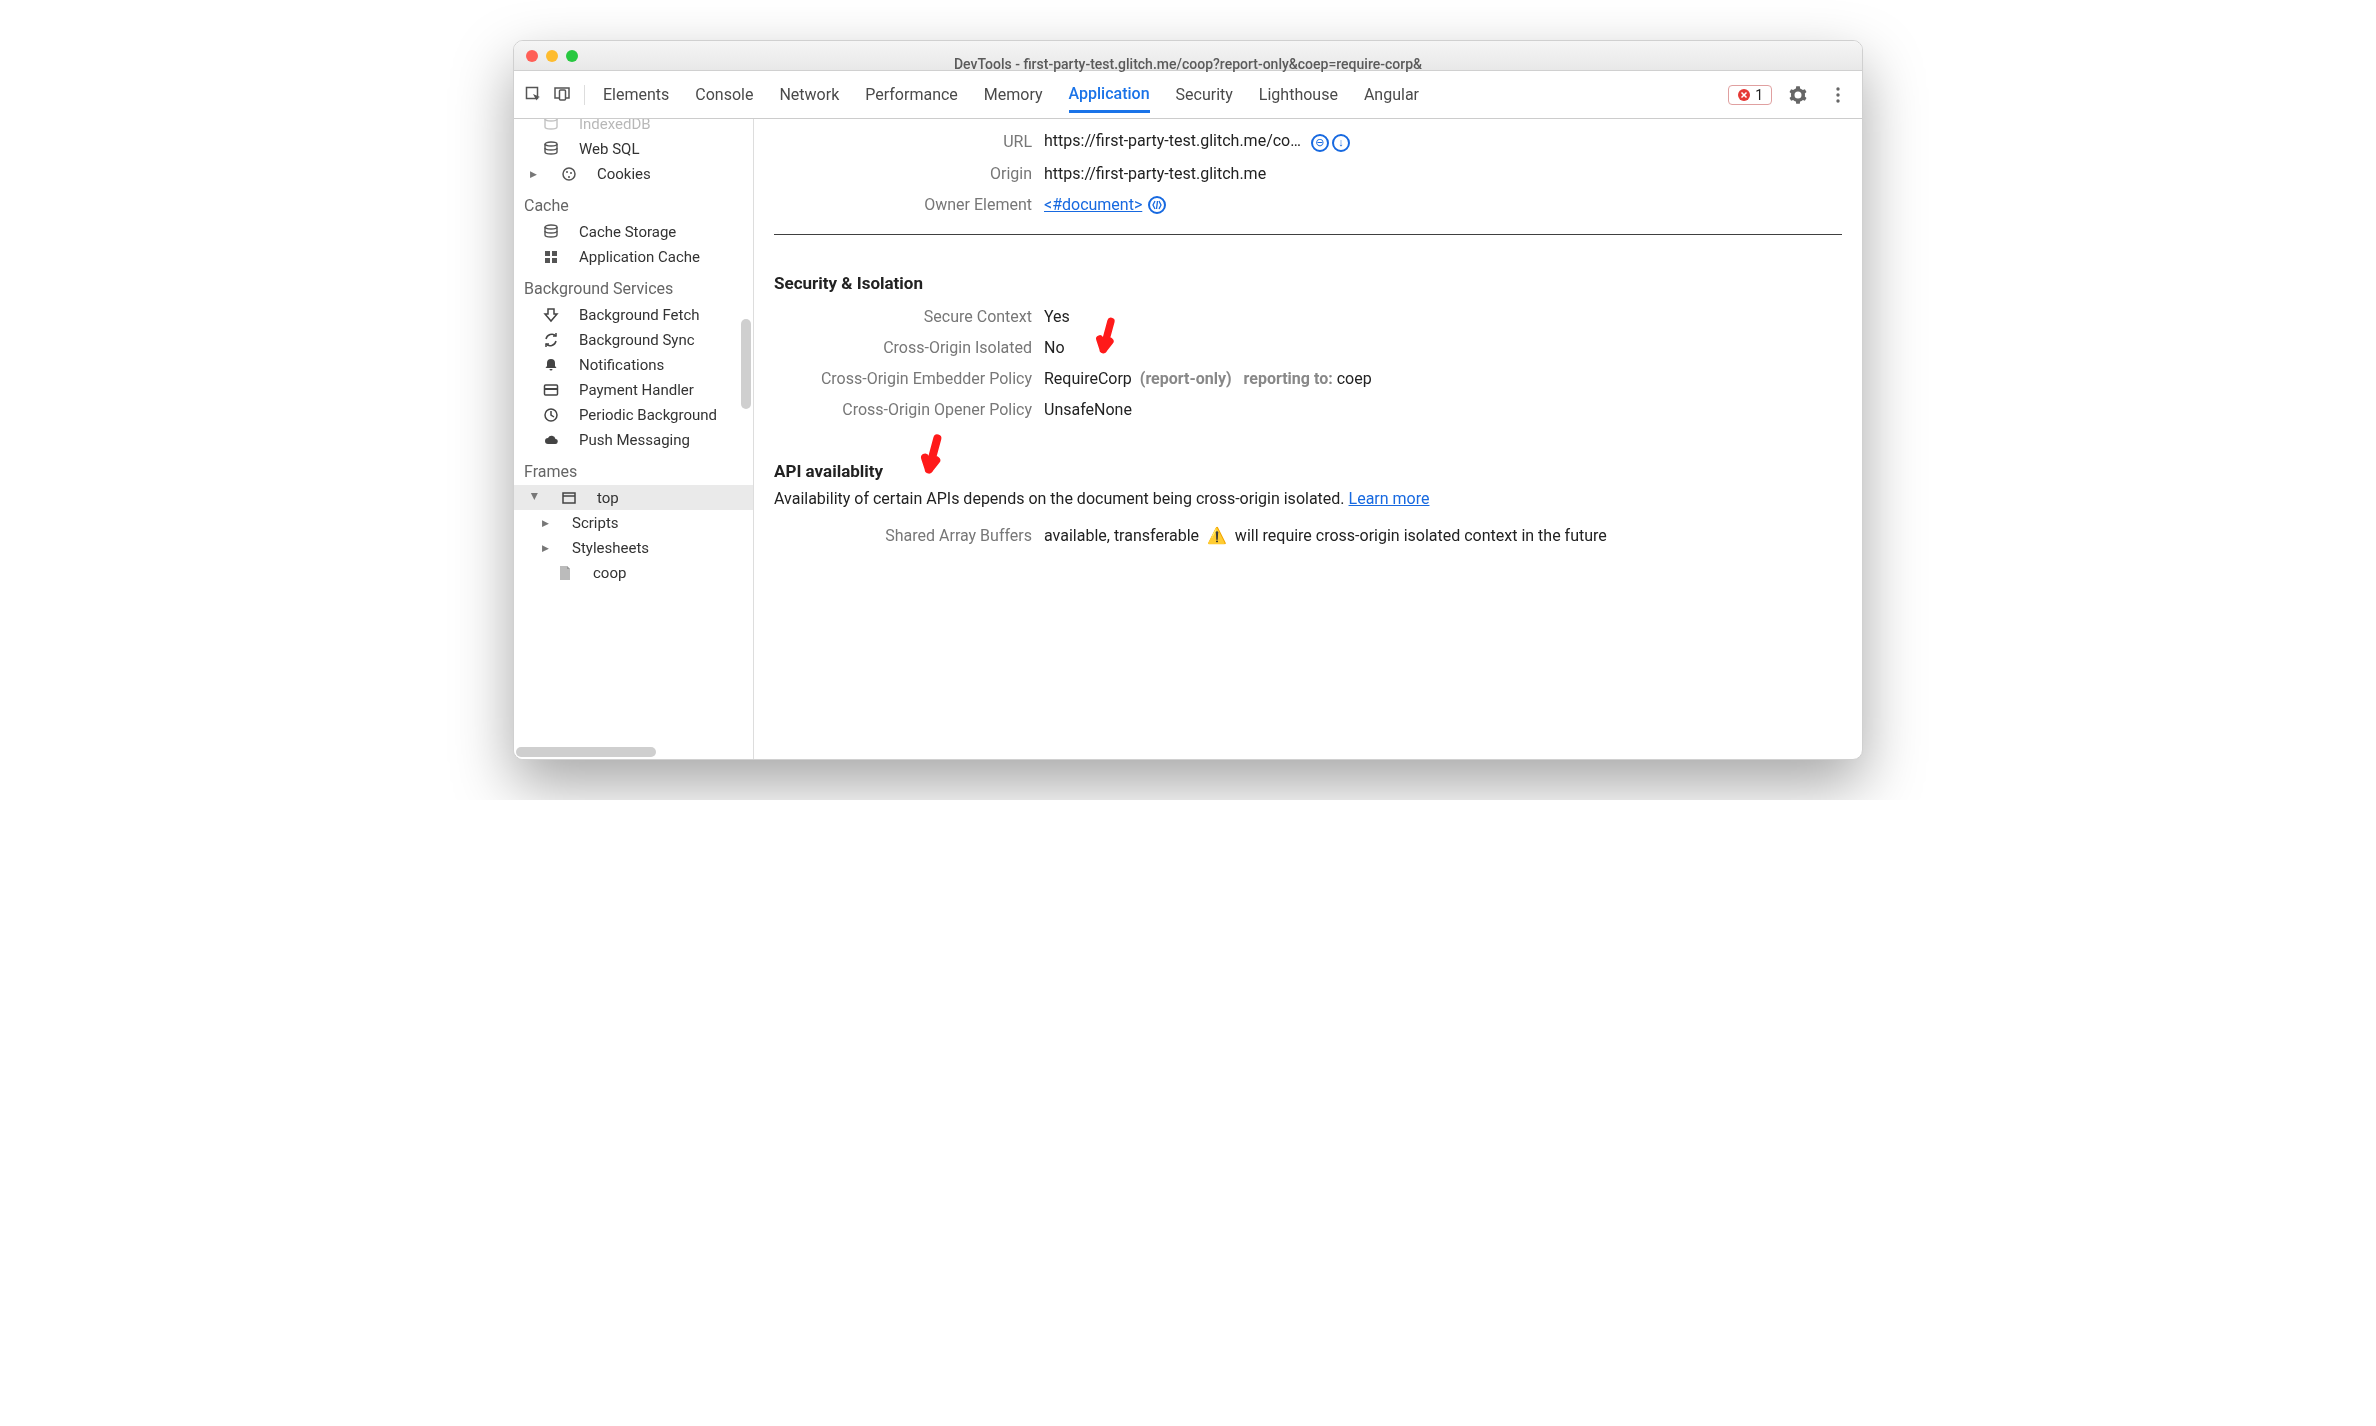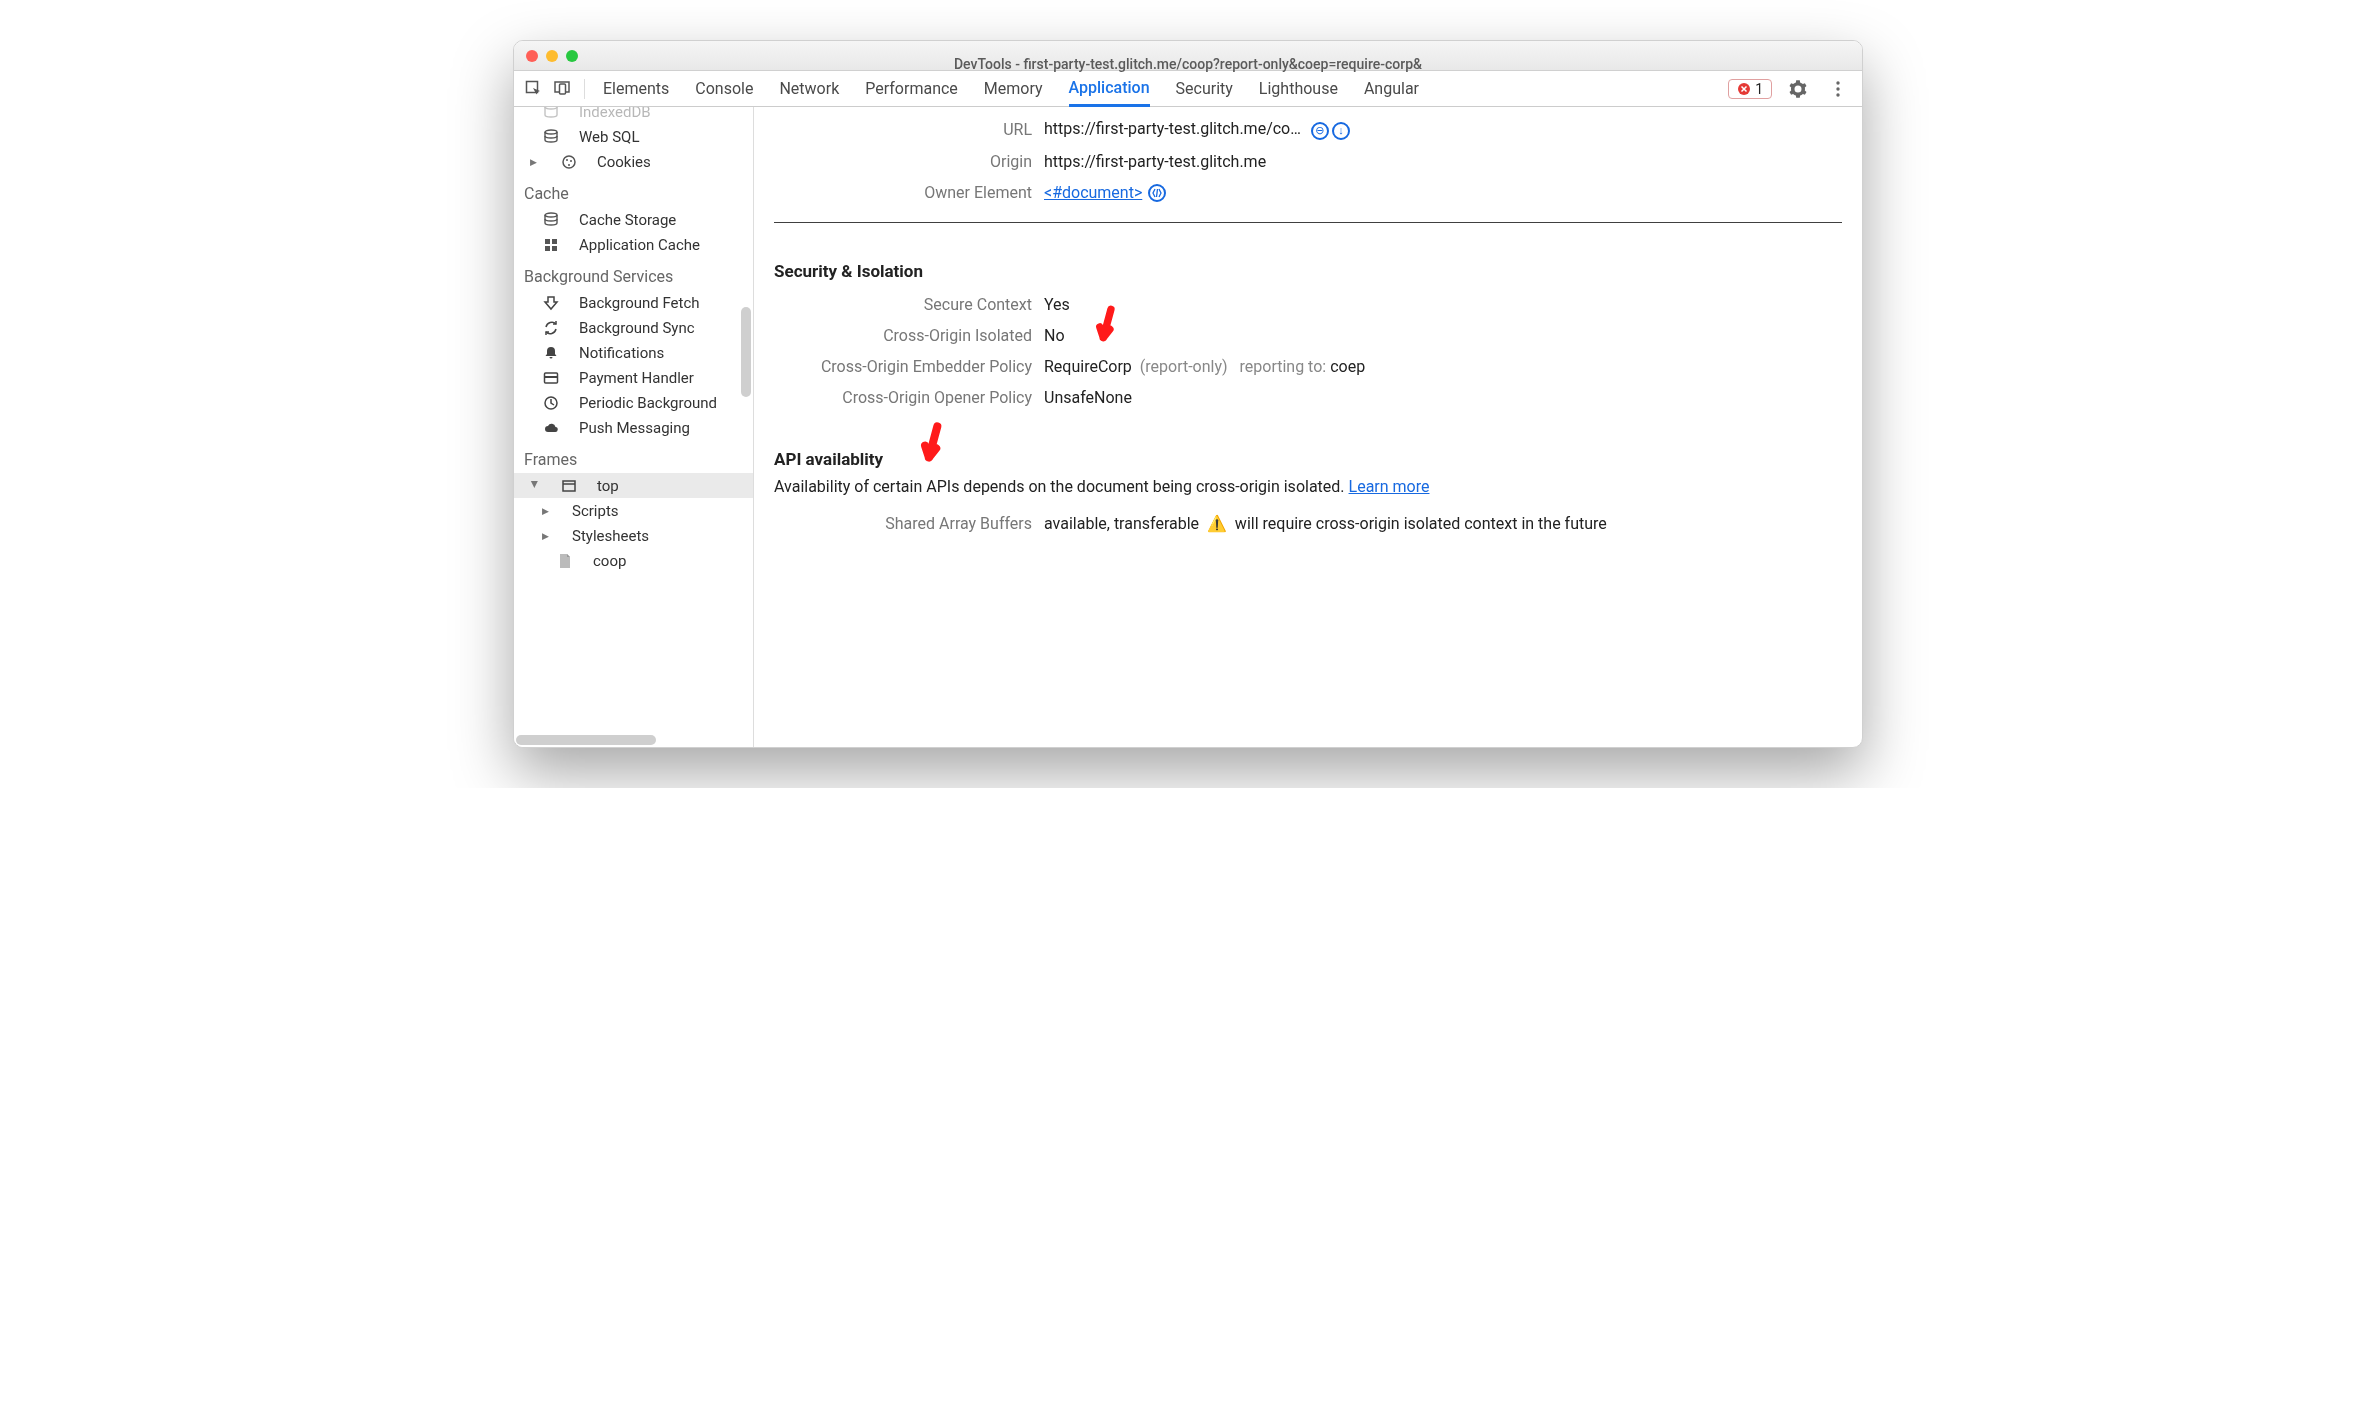--- a/index.html
+++ b/index.html
@@ -38,21 +38,21 @@
       text-align: center;
       font-size: 14px;
       color: #5a5a5a;
       font-weight: 500;
       margin-top: 17px;
     }
     
     .toolbar {
       display: flex;
       align-items: center;
-      height: 36px;
+      height: 48px;
       border-bottom: 1px solid #ccc;
       padding: 0 6px;
       gap: 0;
     }
     .toolbar .iconbox {
       display: flex; align-items: center; justify-content: center;
       width: 28px; height: 28px; color: #555;
     }
     .toolbar .divider { width: 1px; height: 20px; background: #ddd; margin: 0 8px; }
     .tablist { display: flex; align-items: center; flex: 1; gap: 26px; padding-left: 10px; }
@@ -124,21 +124,21 @@
     .field-value {
       color: #222;
     }
     .section-heading {
       font-weight: 700;
       font-size: 17px;
       margin: 26px 0 8px 0;
     }
     .section-isolation { border-top: 1px solid #404040; padding-top: 12px; margin-top: 14px; }
     .link { color: #1769e0; text-decoration: underline; cursor: pointer; }
-    .muted { color: #888; }
+    .muted { color: #888; font-weight: bold; }
     .inline-icons { display: inline-flex; gap: 3px; align-items: center; margin-left: 6px; }
     .chipicon {
       width: 18px; height: 18px; border: 2px solid #1769e0; border-radius: 50%;
       display: inline-flex; align-items: center; justify-content: center; font-size: 11px; color: #1769e0;
     }
     .arrow-annot {
       position: absolute;
       color: #ff1a1a;
       transform: rotate(-40deg);
     }

